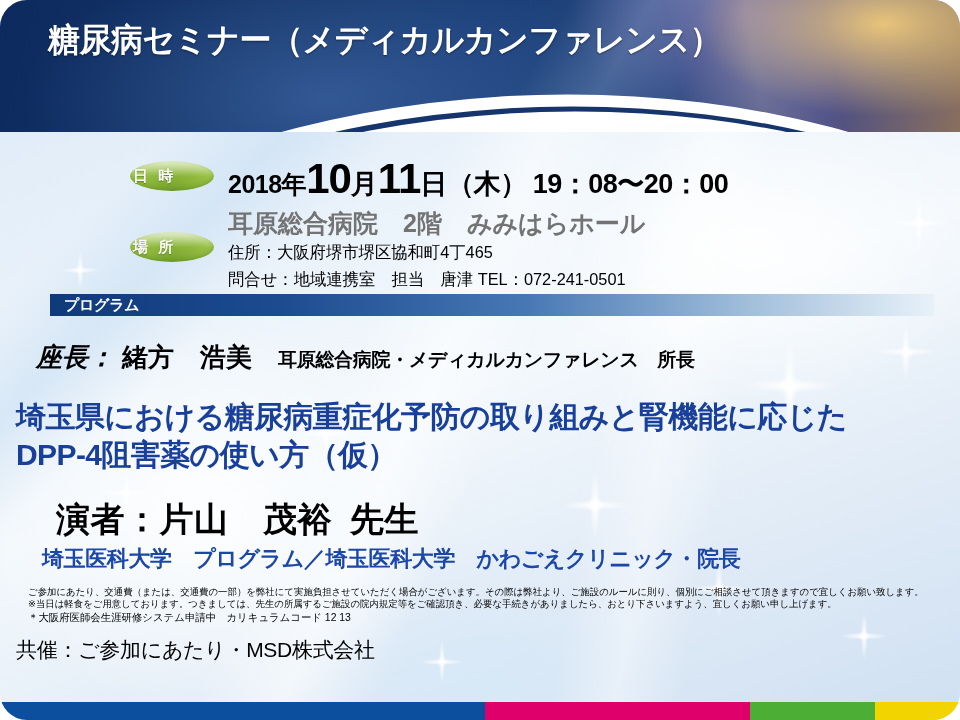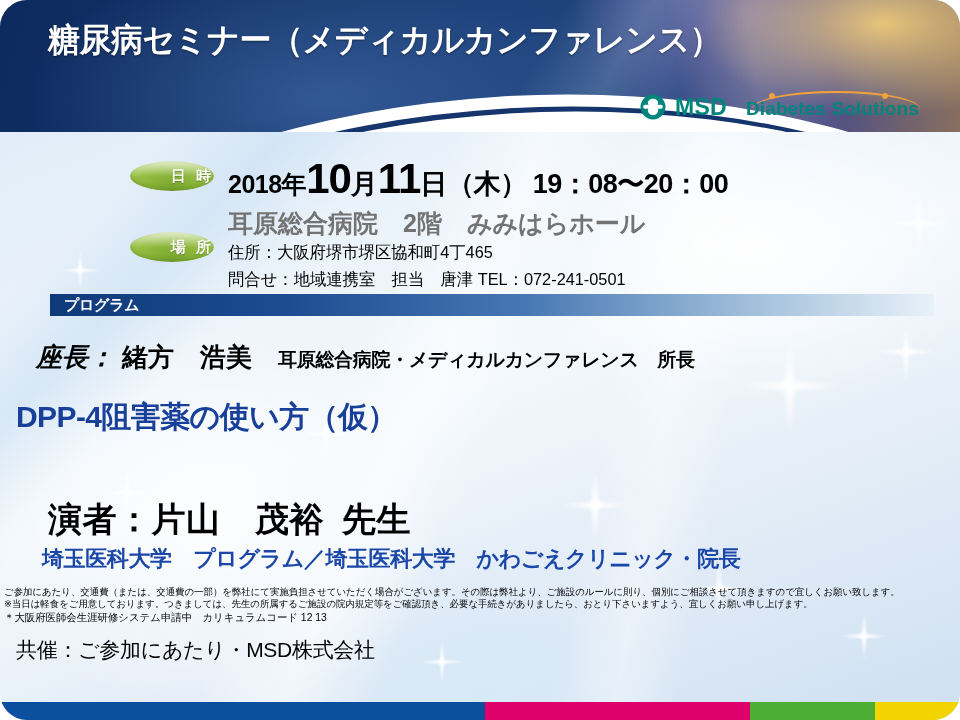--- a/index.html
+++ b/index.html
@@ -199,21 +199,21 @@
     position: absolute;
     width: 84px;
     height: 30px;
     border-radius: 50%;
     background:
       linear-gradient(180deg, rgba(255,255,255,0.75) 0%, rgba(255,255,255,0.12) 42%, rgba(255,255,255,0.0) 52%),
       radial-gradient(ellipse at 50% 120%, #6f9c2a 0%, #8bb63a 45%, #a9cc55 100%);
     box-shadow: inset 0 -2px 4px rgba(90,130,30,0.45);
     display: flex;
     align-items: center;
-    justify-content: flex-end;
+    justify-content: flex-start;
   }
   .badge-label {
     font-size: 15px;
     font-weight: bold;
     color: #ffffff;
     letter-spacing: 3px;
     text-indent: 3px;
     text-shadow: 0 1px 1px rgba(70,100,20,0.6);
   }
 
@@ -308,21 +308,21 @@
     font-weight: bold;
     color: #18409a;
     line-height: 1.26;
     letter-spacing: -0.6px;
   }
   .lecture-title span { display: block; }
 
   
   .speaker-line {
     position: absolute;
-    left: 48px;
+    left: 56px;
     top: 497px;
     font-size: 34px;
     font-weight: bold;
     color: #000000;
     white-space: nowrap;
     letter-spacing: 0.5px;
   }
   .speaker-aff {
     position: absolute;
     left: 42px;
@@ -330,21 +330,21 @@
     font-size: 22px;
     font-weight: bold;
     color: #1a47a8;
     white-space: nowrap;
     letter-spacing: -0.4px;
   }
 
   
   .fineprint {
     position: absolute;
-    left: 4px;
+    left: 28px;
     top: 586px;
     width: 928px;
     color: #000000;
   }
   .fp-line {
     font-size: 9.5px;
     line-height: 12px;
     white-space: nowrap;
     transform: scaleX(0.99);
     transform-origin: left center;
@@ -415,34 +415,20 @@
   <div class="header">
     <div class="header-bg"></div>
     <div class="header-wisp"></div>
     <div class="curve-white"></div>
     <div class="curve-navy"></div>
     <div class="curve-white2"></div>
   </div>
 
   <div class="poster-title">糖尿病セミナー（メディカルカンファレンス）</div>
 
-  <div class="msd-logo">
-    <svg class="msd-mark" viewBox="0 0 100 100">
-      <circle cx="50" cy="50" r="48" fill="#00857c"></circle>
-      <path d="M50 18 C62 18 70 26 70 34 C70 41 64 46 56 48 C64 50 70 55 70 62 C70 72 62 82 50 82 C38 82 30 72 30 62 C30 55 36 50 44 48 C36 46 30 41 30 34 C30 26 38 18 50 18 Z" fill="#ffffff"></path>
-      <rect x="12" y="41" width="76" height="16" rx="8" fill="#ffffff"></rect>
-    </svg>
-    <span class="msd-word">MSD</span>
-    <span class="msd-tag-wrap">
-      <span class="msd-arc"></span>
-      <span class="msd-dot"></span>
-      <span class="msd-dot2"></span>
-      <span class="msd-tag">Diabetes Solutions</span>
-    </span>
-  </div>
 
   <div class="badge" style="left:130px; top:161px;">
     <span class="badge-label">日 時</span>
   </div>
   <div class="date-line">
     <span class="d-year">2018年</span>
     <span class="d-big">10</span>
     <span class="d-mid">月</span>
     <span class="d-big">11</span>
     <span class="d-mid">日</span>
@@ -460,20 +446,21 @@
   <div class="program-bar"></div>
   <div class="program-label">プログラム</div>
 
   <div class="chair">
     <span class="chair-role">座長：</span>
     <span class="chair-name">緒方　浩美</span>
     <span class="chair-aff">耳原総合病院・メディカルカンファレンス　所長</span>
   </div>
 
   <div class="lecture-title">
+    <span>埼玉県における糖尿病重症化予防の取り組みと腎機能に応じた</span>
     <span>DPP-4阻害薬の使い方（仮）</span>
   </div>
 
   <div class="speaker-line">
     <span>演者：</span><span>片山　茂裕</span><span style="margin-left:18px;">先生</span>
   </div>
   <div class="speaker-aff">埼玉医科大学　プログラム／埼玉医科大学　かわごえクリニック・院長</div>
 
   <div class="fineprint">
     <div class="fp-line">ご参加にあたり、交通費（または、交通費の一部）を弊社にて実施負担させていただく場合がございます。その際は弊社より、ご施設のルールに則り、個別にご相談させて頂きますので宜しくお願い致します。</div>

